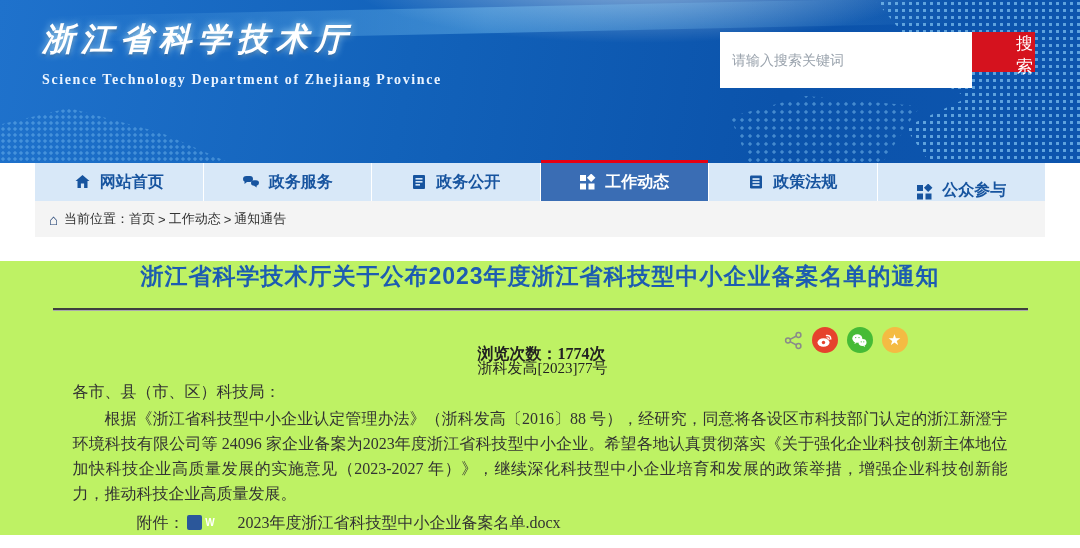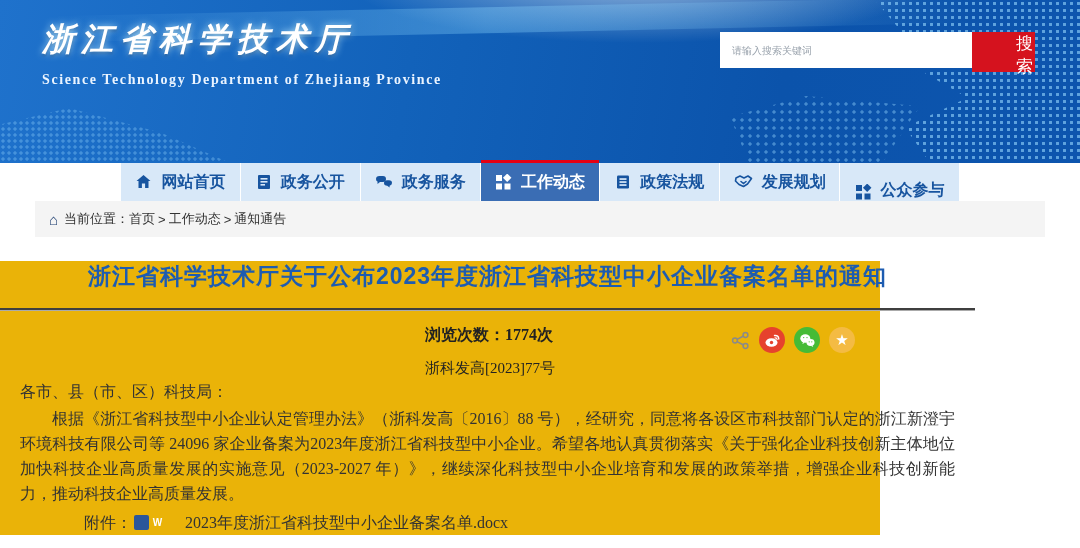--- a/index.html
+++ b/index.html
@@ -26,57 +26,57 @@
   .dots-left { left:0; bottom:0; width:230px; height:55px; opacity:.55; background-size:6px 6px;
       clip-path:polygon(0 30%,30% 0,70% 45%,100% 100%,0 100%); }
 
   .logo-block { position:absolute; left:42px; top:18px; }
   .logo-title { color:#fff; font-size:32px; font-weight:bold; letter-spacing:7px;
       font-style:italic; text-shadow:0 0 7px rgba(190,235,255,.95), 0 2px 3px rgba(0,40,90,.5); }
   .logo-subtitle { margin-top:10px; color:#eaf4ff; font-size:14px; font-weight:bold;
       letter-spacing:1.6px; font-family:"Liberation Serif", serif; }
 
   .search-box { position:absolute; right:45px; top:32px; width:315px; height:40px; display:flex; }
-  .search-input { flex:1; height:36px; border:none; outline:none; padding:0 12px;
-      font-size:10px; color:#333; background:#fff; }
+  .search-input { flex:1; height:56px; border:none; outline:none; padding:0 12px;
+      font-size:14px; color:#333; background:#fff; }
   .search-input::placeholder { color:#9aa3ad; }
   .search-btn { width:63px; height:40px; border:none; background:#d5121e; color:#fff;
       font-size:17px; cursor:pointer; letter-spacing:2px;padding-left:44px; }
 
   
   .navbar { width:1080px; height:38px; background:#fff; display:flex; justify-content:center; }
-  .nav-inner { width:838px; display:flex; background:#d8e8f8; }
+  .nav-inner { width:1010px; display:flex; background:#d8e8f8; }
   .nav-item { position:relative; flex:1; display:flex; align-items:center; justify-content:center;
       gap:9px; cursor:pointer; color:#17549f; font-size:16px; font-weight:bold;
       border-right:1px solid #ffffff; }
   .nav-item:last-child { border-right:none;align-items:flex-end; }
   .nav-item svg { display:block; }
   .nav-item.active { background:#3a6db4; color:#fff; }
   .nav-item.active::before { content:""; position:absolute; left:0; right:0; top:-3px; height:3px;
       background:#e60012; }
 
   
   .crumb-bar { width:1080px; height:36px; background:#fff; display:flex; justify-content:center; }
   .crumb-inner { width:1010px; background:#f4f4f4; display:flex; align-items:center;
       padding-left:14px; font-size:13px; color:#333; }
   .crumb-home { color:#1a3b6e; font-size:15px; margin-right:6px; }
   .crumb-link { color:#333; cursor:pointer; }
   .crumb-sep { margin:0 3px; }
 
   
-  .content { width:880px; background:#eab308; }
+  .content { width:1080px; background:#bef264; }
   .article { width:975px; margin:0 auto; position:relative; }
   .article-title { margin-top:24px; text-align:center; color:#1d5cb1; font-size:23px;
       font-weight:bold; letter-spacing:1px; }
   .title-divider { margin-top:16px; height:3px; background:#3f3f3f; border-bottom:1px solid #aaa; }
 
   .meta-row { position:relative; margin-top:14px; height:52px;
       font-family:"Liberation Serif", serif; font-size:16px; color:#222; }
   .meta-date { position:absolute; left:190px; top:4px; font-weight:bold; }
-  .meta-views { position:absolute; left:425px; top:0; font-weight:bold; }
+  .meta-views { position:absolute; left:425px; top:19px; font-weight:bold; }
   .meta-docnum { position:absolute; left:425px; top:34px; font-size:15px; font-weight:normal; }
   .share-group { position:absolute; right:120px; top:2px; display:flex; align-items:center; gap:9px; }
   .share-circle { width:26px; height:26px; border-radius:50%; display:flex; align-items:center;
       justify-content:center; cursor:pointer; }
   .share-weibo { background:#e6422d; }
   .share-wechat { background:#46bb36; }
   .share-qzone { background:#f4bb43; color:#fff; font-size:15px; }
   .share-node { cursor:pointer; display:flex; align-items:center; }
 
   .article-body { margin-top:2px; font-family:"Liberation Serif", serif; font-size:16px;
@@ -117,40 +117,40 @@
       <span>
         <svg width="17" height="16" viewBox="0 0 16 16">
             <path d="M8 1 L15 7 H13 V14 H9.6 V9.6 H6.4 V14 H3 V7 H1 Z" fill="#17549f"></path>
           </svg>
       </span>
       <span>网站首页</span>
     </div>
 
     <div class="nav-item">
       <span>
+        <svg width="18" height="16" viewBox="0 0 18 16">
+            <path d="M1 5 Q1 2 4.5 2 H8 Q11 2 11 5 Q11 8 8 8 H5 L2.5 10 V7.6 Q1 7 1 5 Z" fill="#17549f"></path>
+            <path d="M9 9 Q9 6.2 12 6.2 H14 Q17 6.2 17 9 Q17 11.4 14.6 11.7 V13.6 L12.2 11.8 Q9 11.6 9 9 Z" fill="#17549f"></path>
+          </svg>
+      </span>
+      <span>政务服务</span>
+    </div>
+
+    <div class="nav-item">
+      <span>
         <svg width="16" height="16" viewBox="0 0 16 16">
             <path d="M3 1 H13 Q14 1 14 2 V14 Q14 15 13 15 H3 Q2 15 2 14 V2 Q2 1 3 1 Z" fill="#17549f"></path>
             <rect x="4.5" y="4" width="7" height="1.6" fill="#d8e8f8"></rect>
             <rect x="4.5" y="7" width="7" height="1.6" fill="#d8e8f8"></rect>
             <rect x="4.5" y="10" width="4.5" height="1.6" fill="#d8e8f8"></rect>
           </svg>
       </span>
       <span>政务公开</span>
     </div>
 
-    <div class="nav-item">
-      <span>
-        <svg width="18" height="16" viewBox="0 0 18 16">
-            <path d="M1 5 Q1 2 4.5 2 H8 Q11 2 11 5 Q11 8 8 8 H5 L2.5 10 V7.6 Q1 7 1 5 Z" fill="#17549f"></path>
-            <path d="M9 9 Q9 6.2 12 6.2 H14 Q17 6.2 17 9 Q17 11.4 14.6 11.7 V13.6 L12.2 11.8 Q9 11.6 9 9 Z" fill="#17549f"></path>
-          </svg>
-      </span>
-      <span>政务服务</span>
-    </div>
-
     <div class="nav-item active">
       <span>
         <svg width="17" height="17" viewBox="0 0 17 17">
             <rect x="1" y="1" width="6" height="6" fill="#fff"></rect>
             <rect x="1" y="9.5" width="6" height="6" fill="#fff"></rect>
             <rect x="9.5" y="9.5" width="6" height="6" fill="#fff"></rect>
             <rect x="9.2" y="0.8" width="6" height="6" fill="#fff" transform="rotate(45 12.2 3.8)"></rect>
           </svg>
       </span>
       <span>工作动态</span>
@@ -161,29 +161,20 @@
         <svg width="16" height="16" viewBox="0 0 16 16">
             <rect x="2" y="1.5" width="12" height="13" rx="1.2" fill="#17549f"></rect>
             <rect x="4.5" y="4.2" width="7" height="1.7" fill="#d8e8f8"></rect>
             <rect x="4.5" y="7.2" width="7" height="1.7" fill="#d8e8f8"></rect>
             <rect x="4.5" y="10.2" width="7" height="1.7" fill="#d8e8f8"></rect>
           </svg>
       </span>
       <span>政策法规</span>
     </div>
 
-    <div class="nav-item">
-      <span>
-        <svg width="19" height="16" viewBox="0 0 19 16">
-            <path d="M2 4 L6 2 L10 4 L14 2 L17.5 4.5 L13.5 10 L9.5 12.5 L5 10.5 L1.5 7 Z" fill="none" stroke="#17549f" stroke-width="1.6" stroke-linejoin="round"></path>
-            <path d="M7 7.5 L9.5 9.5 L12 7.5" fill="none" stroke="#17549f" stroke-width="1.6" stroke-linecap="round"></path>
-          </svg>
-      </span>
-      <span>发展规划</span>
-    </div>
 
     <div class="nav-item">
       <span>
         <svg width="17" height="17" viewBox="0 0 17 17">
             <rect x="1" y="1" width="6" height="6" fill="#17549f"></rect>
             <rect x="1" y="9.5" width="6" height="6" fill="#17549f"></rect>
             <rect x="9.5" y="9.5" width="6" height="6" fill="#17549f"></rect>
             <rect x="9.2" y="0.8" width="6" height="6" fill="#17549f" transform="rotate(45 12.2 3.8)"></rect>
           </svg>
       </span>

